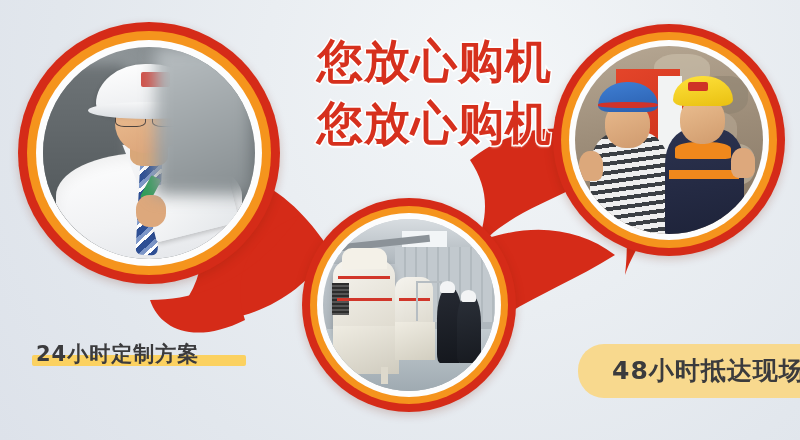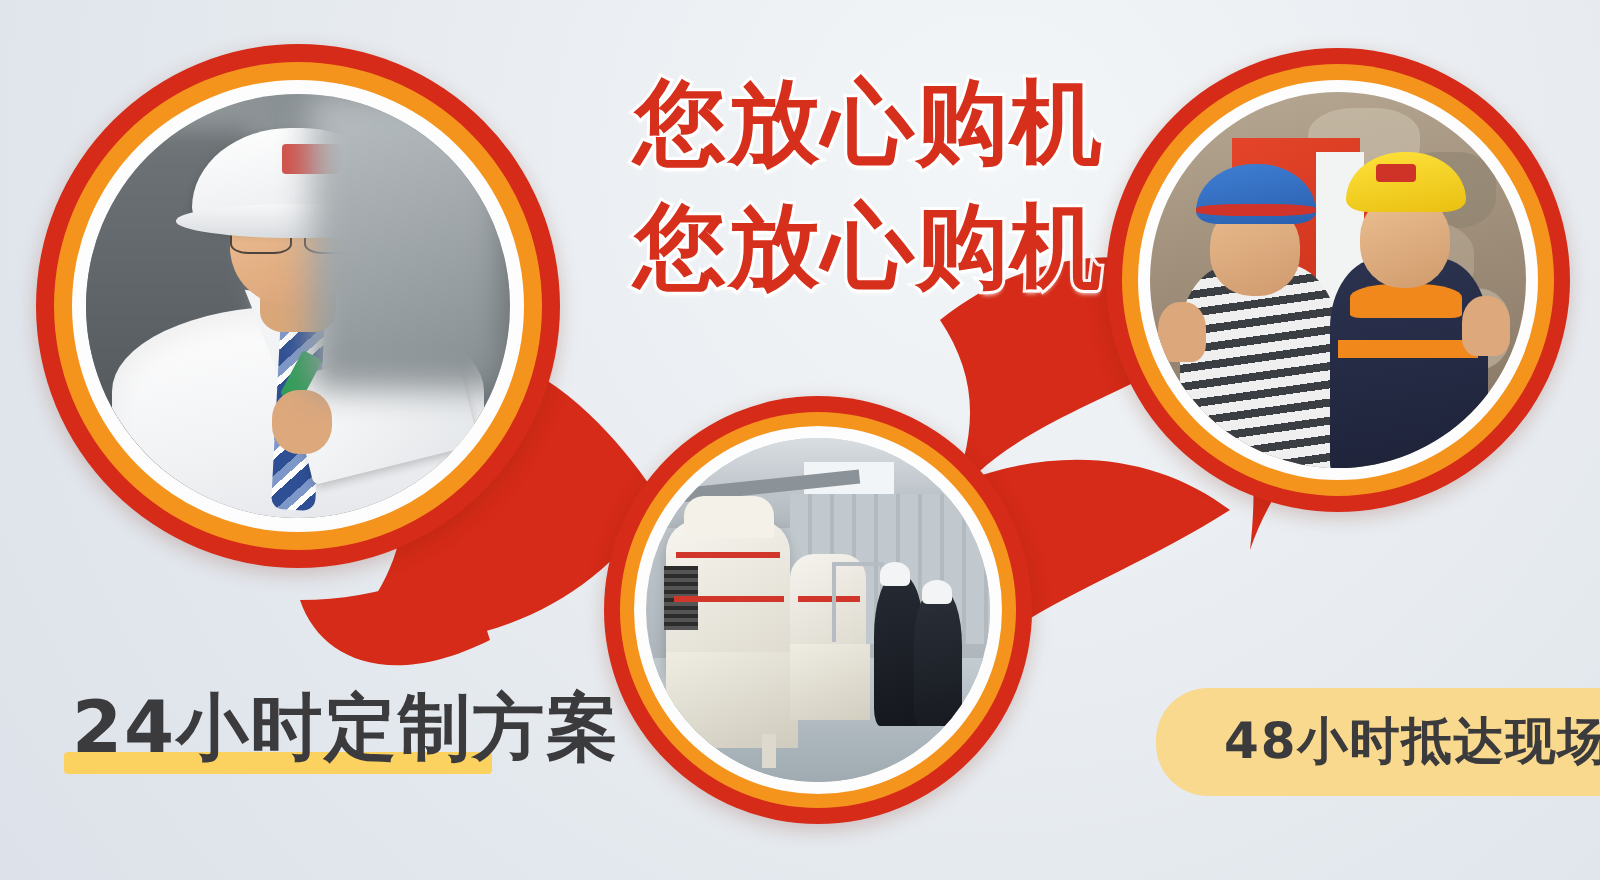--- a/index.html
+++ b/index.html
@@ -134,21 +134,21 @@
     color:#d6301d;
     -webkit-text-stroke:3px rgba(255,255,255,.92);
     paint-order:stroke fill;
     text-shadow:0 2px 2px rgba(255,255,255,.85), 1px 1px 0 rgba(255,255,255,.6);
     white-space:nowrap;
   }
   
   .label-left{position:absolute;left:36px;top:340px;z-index:9;}
   .label-left .hl-bar{position:absolute;left:-4px;bottom:2px;height:11px;width:214px;background:#fbd160;border-radius:2px;}
   .label-left .txt{position:relative;font-family:"DejaVu Sans","Liberation Sans",sans-serif;
-    font-size:36px;font-weight:bold;color:#3b3b3d;letter-spacing:1px;white-space:nowrap;}
+    font-size:21px;font-weight:bold;color:#3b3b3d;letter-spacing:1px;white-space:nowrap;}
   .label-right{position:absolute;left:578px;top:344px;z-index:9;
     background:#f8d98e;border-radius:26px 0 0 26px;padding:10px 26px 11px 34px;}
   .label-right .txt{font-family:"DejaVu Sans","Liberation Sans",sans-serif;
     font-size:25px;font-weight:bold;color:#3b3b3d;letter-spacing:1px;white-space:nowrap;}
 </style>
 </head>
 <body>
 
 <div id="banner">
 

